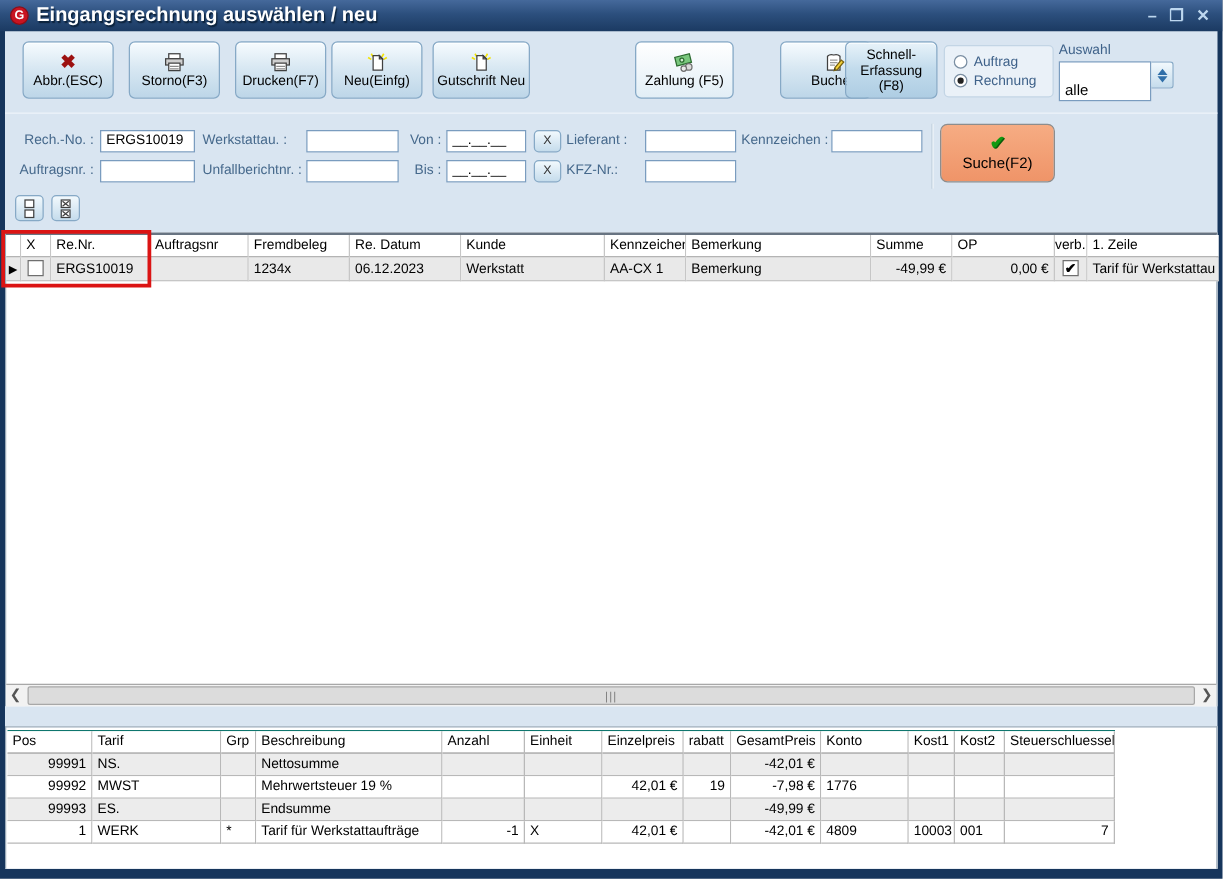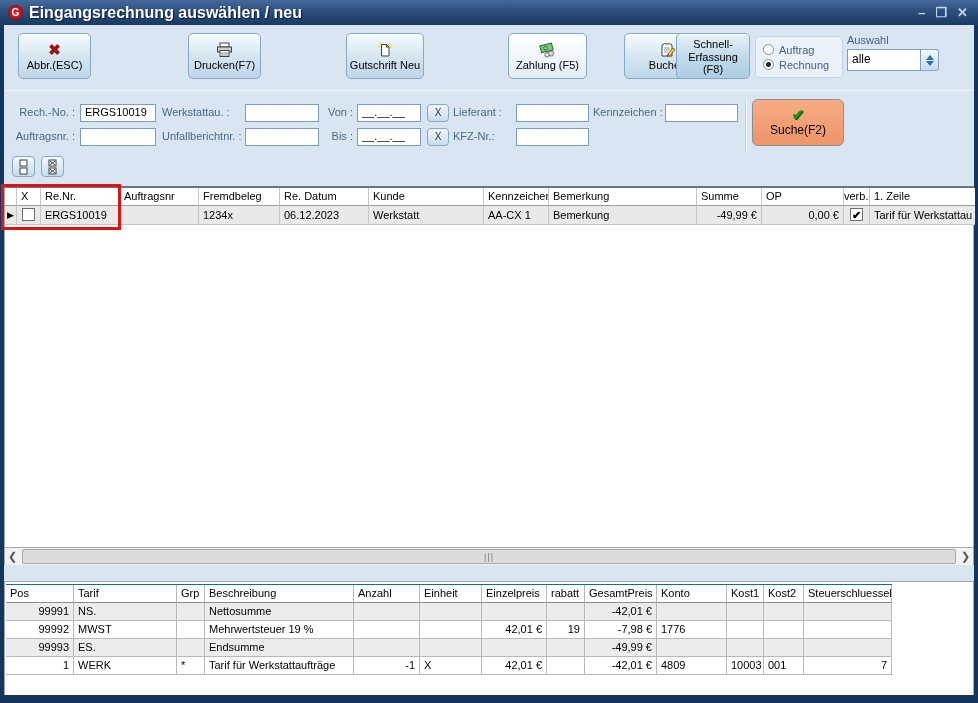--- a/index.html
+++ b/index.html
@@ -31,21 +31,21 @@
   .radio-box { position:absolute; left:751px; top:11px; width:88px; height:42px;
     background:#eaf1f8; border:1px solid #c3d5e5; border-radius:4px;
     display:flex; flex-direction:column; justify-content:center; gap:3px; padding-left:7px; }
   .radio-row { display:flex; align-items:center; gap:5px; color:#3f628a; }
   .radio-circ { width:11px; height:11px; border-radius:50%; background:#fff; border:1px solid #7a8ea2;
     display:flex; align-items:center; justify-content:center; }
   .radio-dot { width:5px; height:5px; border-radius:50%; background:#222; }
 
   .auswahl-label { position:absolute; left:843px; top:9px; color:#3f628a; }
   .spinner { position:absolute; left:843px; top:24px; width:92px; height:22px; display:flex; }
-  .spinner-input { flex:1; border:1px solid #7a9cbf; background:#fff; padding:2px 4px; font-size:12px; }
+  .spinner-input { flex:1; border:1px solid #7a9cbf; background:#fff; padding:15px 4px; font-size:12px; }
   .spinner-btns { width:18px; border:1px solid #86a9c6; border-left:none; border-radius:0 3px 3px 0;
     background:linear-gradient(#f2f9fd,#c5dcec); display:flex; flex-direction:column;
     align-items:center; justify-content:center; gap:1px; }
   .tri-up { width:0; height:0; border-left:4px solid transparent; border-right:4px solid transparent; border-bottom:5px solid #2f6ea8; }
   .tri-down { width:0; height:0; border-left:4px solid transparent; border-right:4px solid transparent; border-top:5px solid #2f6ea8; }
 
   
   .lbl { position:absolute; height:16px; color:#46698c; white-space:nowrap; }
   .r { text-align:right; }
   .inp { position:absolute; height:18px; border:1px solid #7a9cbf; background:#fff;
@@ -119,31 +119,58 @@
     </div>
   </div>
 
   <div class="content">
     <div class="divider-h"></div>
 
     <button class="tb-btn" style="left:14px;width:73px;">
       <span class="ic x-glyph">✖</span>
       <span>Abbr.(ESC)</span>
     </button>
-    <button class="tb-btn" style="left:184px;width:73px;">
+    <button class="tb-btn" style="left:99px;width:73px;">
       <span class="ic">
         <svg width="17" height="16" viewBox="0 0 17 16">
             <rect x="4" y="1" width="9" height="4" fill="#fff" stroke="#404040"></rect>
             <rect x="1.5" y="5" width="14" height="5" fill="#cfcfcf" stroke="#404040"></rect>
             <rect x="4" y="8.5" width="9" height="6" fill="#fff" stroke="#404040"></rect>
             <line x1="5" y1="11" x2="12" y2="11" stroke="#8a8a8a"></line>
             <line x1="5" y1="13" x2="12" y2="13" stroke="#8a8a8a"></line>
           </svg>
       </span>
+      <span>Storno(F3)</span>
+    </button>
+    <button class="tb-btn" style="left:184px;width:73px;">
+      <span class="ic">
+        <svg width="17" height="16" viewBox="0 0 17 16">
+            <rect x="4" y="1" width="9" height="4" fill="#fff" stroke="#404040"></rect>
+            <rect x="1.5" y="5" width="14" height="5" fill="#cfcfcf" stroke="#404040"></rect>
+            <rect x="4" y="8.5" width="9" height="6" fill="#fff" stroke="#404040"></rect>
+            <line x1="5" y1="11" x2="12" y2="11" stroke="#8a8a8a"></line>
+            <line x1="5" y1="13" x2="12" y2="13" stroke="#8a8a8a"></line>
+          </svg>
+      </span>
       <span>Drucken(F7)</span>
+    </button>
+    <button class="tb-btn" style="left:261px;width:73px;">
+      <span class="ic">
+        <svg width="18" height="16" viewBox="0 0 18 16">
+            <g stroke="#f4e400" stroke-width="1.3">
+              <line x1="4" y1="1" x2="5.5" y2="3.5"></line>
+              <line x1="1.5" y1="4" x2="4" y2="5.5"></line>
+              <line x1="14" y1="1" x2="12.5" y2="3.5"></line>
+              <line x1="16.5" y1="4" x2="14" y2="5.5"></line>
+            </g>
+            <path d="M5.5 2.5 h5 l2.5 2.5 v9 h-7.5 z" fill="#fff" stroke="#404040"></path>
+            <path d="M10.5 2.5 v2.5 h2.5 z" fill="#e8e8e8" stroke="#404040"></path>
+          </svg>
+      </span>
+      <span>Neu(Einfg)</span>
     </button>
     <button class="tb-btn" style="left:342px;width:78px;">
       <span class="ic">
         <svg width="18" height="16" viewBox="0 0 18 16">
             <g stroke="#f4e400" stroke-width="1.3">
               <line x1="4" y1="1" x2="5.5" y2="3.5"></line>
               <line x1="1.5" y1="4" x2="4" y2="5.5"></line>
               <line x1="14" y1="1" x2="12.5" y2="3.5"></line>
               <line x1="16.5" y1="4" x2="14" y2="5.5"></line>
             </g>

